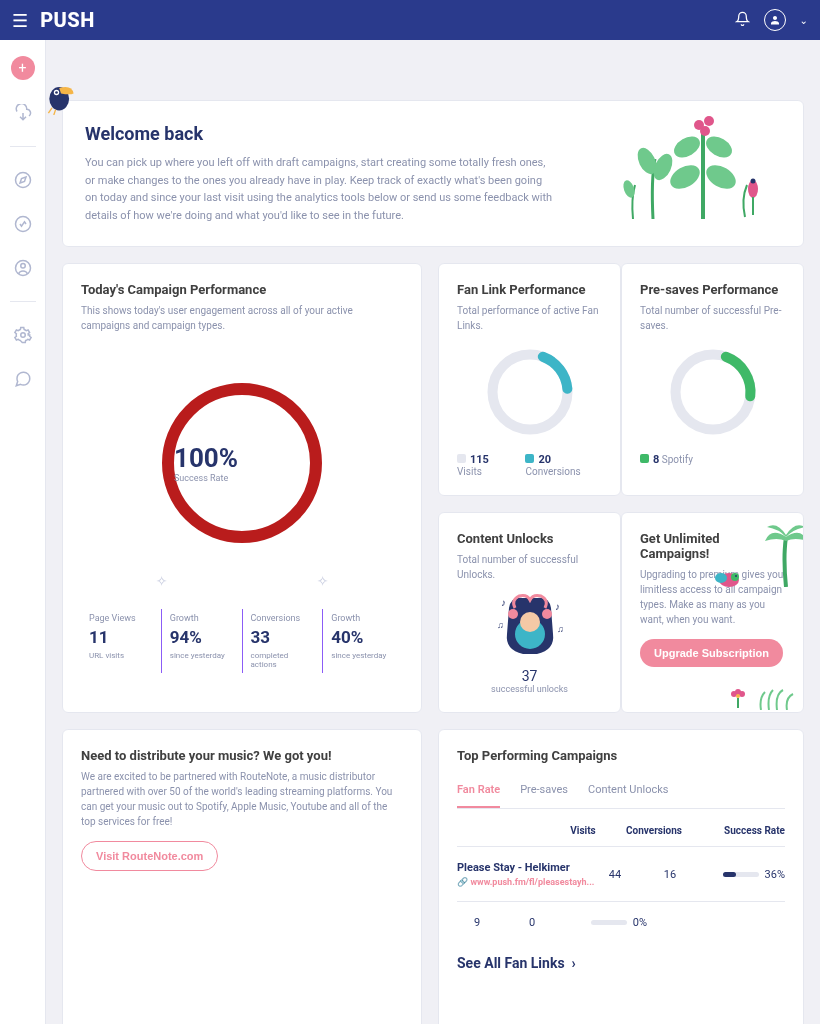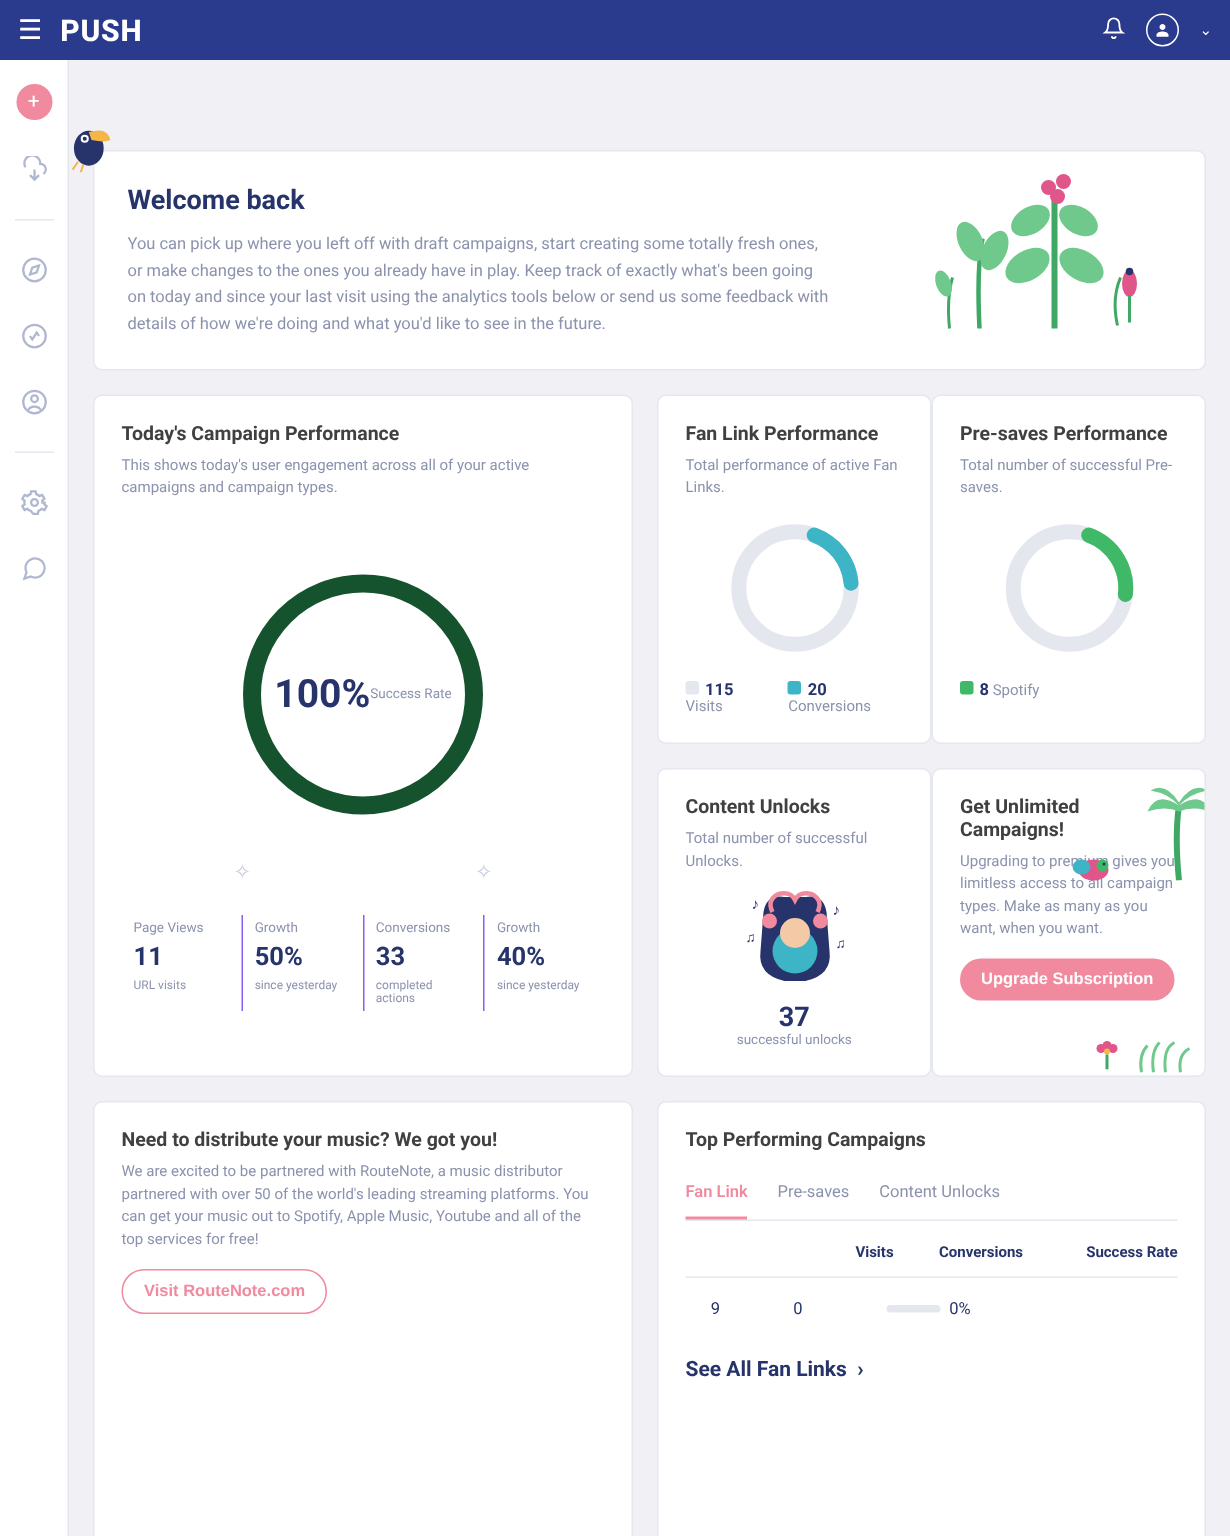--- a/index.html
+++ b/index.html
@@ -21,21 +21,21 @@
 .welcome h1{font-size:18px;color:#27346b;margin-bottom:10px;font-weight:700}
 .welcome p{font-size:11px;color:#8b92ad;line-height:1.6;max-width:470px}
 .toucan{position:absolute;left:-20px;top:-22px;width:36px;height:36px}
 .plants{position:absolute;right:20px;top:-12px;width:170px;height:140px;overflow:visible}
 .row{display:flex;gap:16px;margin-bottom:16px}
 .card{background:#fff;border:1px solid #e5e7ef;border-radius:6px;padding:18px}
 .card h2{font-size:13px;color:#404040;font-weight:700;margin-bottom:6px}
 .card .sub{font-size:10px;color:#8b92ad;line-height:1.5}
 .today-card{flex:0 0 360px}
 .today-chart{display:flex;justify-content:center;margin:50px 0 30px}
-.circle-big{width:160px;height:160px;border-radius:50%;border:12px solid #14532d;display:flex;flex-direction:row;align-items:center;justify-content:center}
+.circle-big{width:160px;height:160px;border-radius:50%;border:12px solid #b91c1c;display:flex;flex-direction:column;align-items:flex-start;justify-content:center}
 .circle-big .pct{font-size:26px;font-weight:700;color:#27346b}
 .circle-big .lab{font-size:9px;color:#8b92ad}
 .ministats{display:flex;margin-top:20px}
 .ministat{flex:1;padding:4px 8px;border-left:1px solid #8b5cf6}
 .ministat:first-child{border-left:none}
 .ministat .t{font-size:9px;color:#8b92ad}
 .ministat .v{font-size:17px;font-weight:700;color:#27346b;margin:4px 0}
 .ministat .b{font-size:8px;color:#8b92ad}
 .sparkle{display:flex;justify-content:space-around;margin-bottom:6px}
 .sparkle span{color:#c8cde0;font-size:14px}
@@ -43,21 +43,21 @@
 .row-inner{display:flex;}
 .mini-card{flex:1}
 .donut{width:90px;height:90px;margin:14px auto 16px}
 .legend{display:flex;gap:14px;font-size:10px;align-items:flex-start}
 .legend .sw{width:9px;height:9px;border-radius:2px;display:inline-block;margin-right:4px}
 .legend b{color:#27346b;font-size:11px}
 .legend span{color:#8b92ad}
 .unlock-card{flex:1}
 .unlock-ill{display:flex;justify-content:center;margin-top:8px}
 .unlock-num{text-align:center;margin-top:6px}
-.unlock-num .n{font-size:18px;font-weight:700;color:#27346b}
+.unlock-num .n{font-size:14px;font-weight:400;color:#27346b}
 .unlock-num .l{font-size:9px;color:#8b92ad}
 .upgrade-card{flex:1;position:relative;overflow:hidden}
 .btn-pink{background:#f18a9e;color:#fff;border:none;border-radius:18px;padding:8px 14px;font-size:11px;font-weight:600;cursor:pointer;margin-top:12px}
 .btn-pink-outline{background:#fff;color:#f18a9e;border:1px solid #f18a9e;border-radius:18px;padding:8px 14px;font-size:11px;font-weight:600;cursor:pointer;margin-top:12px}
 .distribute-card{flex:0 0 360px}
 .route-col{flex:0 0 360px;display:flex;flex-direction:column;gap:16px}
 .top-perf{flex:1}
 .tabs{display:flex;gap:20px;border-bottom:1px solid #e5e7ef;margin-top:10px;margin-bottom:2px}
 .tab{font-size:11px;color:#8b92ad;padding:10px 0;cursor:pointer}
 .tab.active{color:#f18a9e;border-bottom:2px solid #f18a9e;font-weight:600}
@@ -197,21 +197,21 @@
             <span>✧</span>
           </div>
         <div class="ministats">
           <div class="ministat">
               <div class="t">Page Views</div>
               <div class="v">11</div>
               <div class="b">URL visits</div>
             </div>
           <div class="ministat">
               <div class="t">Growth</div>
-              <div class="v">50%</div>
+              <div class="v">94%</div>
               <div class="b">since yesterday</div>
             </div>
           <div class="ministat">
               <div class="t">Conversions</div>
               <div class="v">33</div>
               <div class="b">completed actions</div>
             </div>
           <div class="ministat">
               <div class="t">Growth</div>
               <div class="v">40%</div>
@@ -311,28 +311,42 @@
           <h2>Need to distribute your music? We got you!</h2>
           <p class="sub" style="margin-top:6px">We are excited to be partnered with RouteNote, a music distributor partnered with over 50 of the world's leading streaming platforms. You can get your music out to Spotify, Apple Music, Youtube and all of the top services for free!</p>
           <button class="btn-pink-outline">Visit RouteNote.com</button>
         </div>
 
       </div>
 
       <div class="card top-perf">
         <h2>Top Performing Campaigns</h2>
         <div class="tabs">
-          <div class="tab active">Fan Link</div>
+          <div class="tab active">Fan Rate</div>
           <div class="tab">Pre-saves</div>
           <div class="tab">Content Unlocks</div>
         </div>
         <div class="thead">
           <div class="c1">Visits</div>
           <div class="c2">Conversions</div>
           <div class="c3">Success Rate</div>
+        </div>
+        <div class="trow">
+          <div class="name">
+            <div>Please Stay - Helkimer</div>
+            <div class="url"><span>🔗</span> <span>www.push.fm/fl/pleasestayh...</span></div>
+          </div>
+          <div class="c1">44</div>
+          <div class="c2">16</div>
+          <div class="c3">
+              <span class="pbar">
+                <i style="width:36%"></i>
+              </span>
+              <span>36%</span>
+            </div>
         </div>
         <div class="trow">
           <div class="c1">9</div>
           <div class="c2">0</div>
           <div class="c3">
               <span class="pbar">
                 <i style="width:0%"></i>
               </span>
               <span>0%</span>
             </div>

